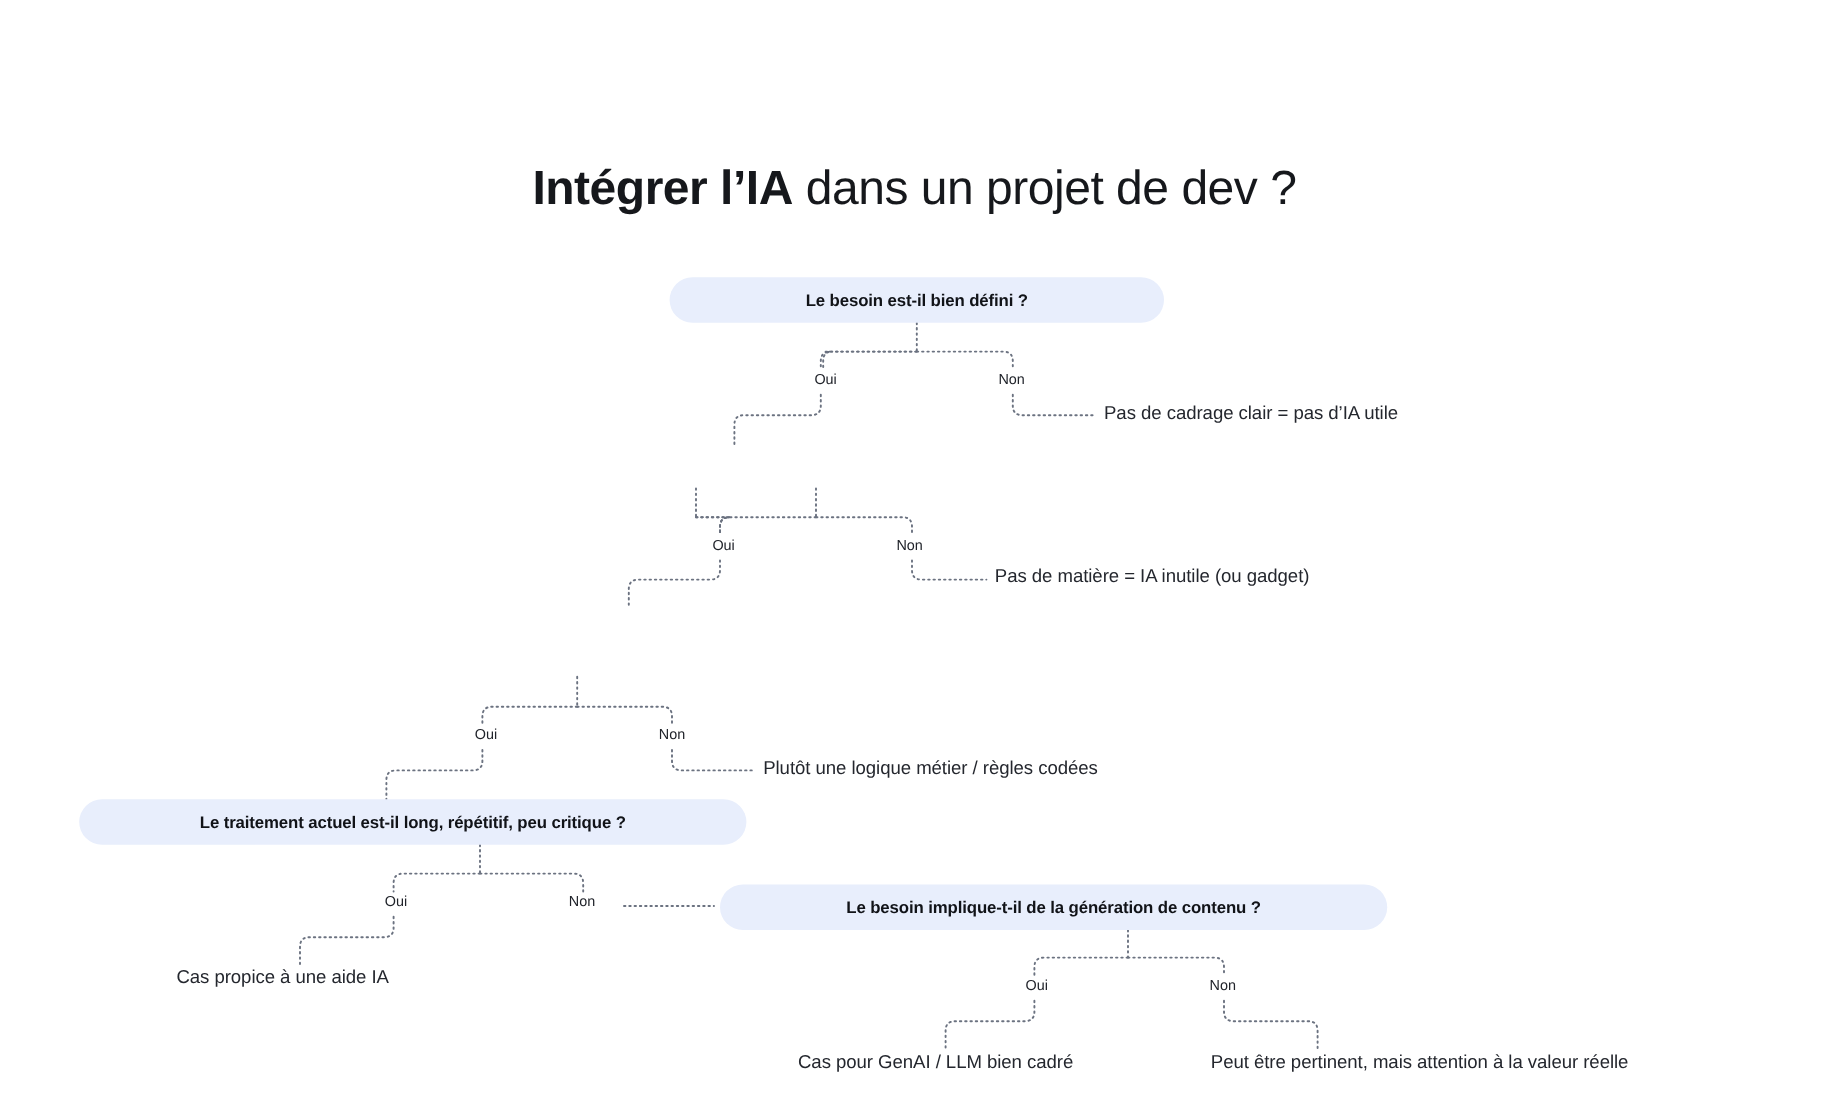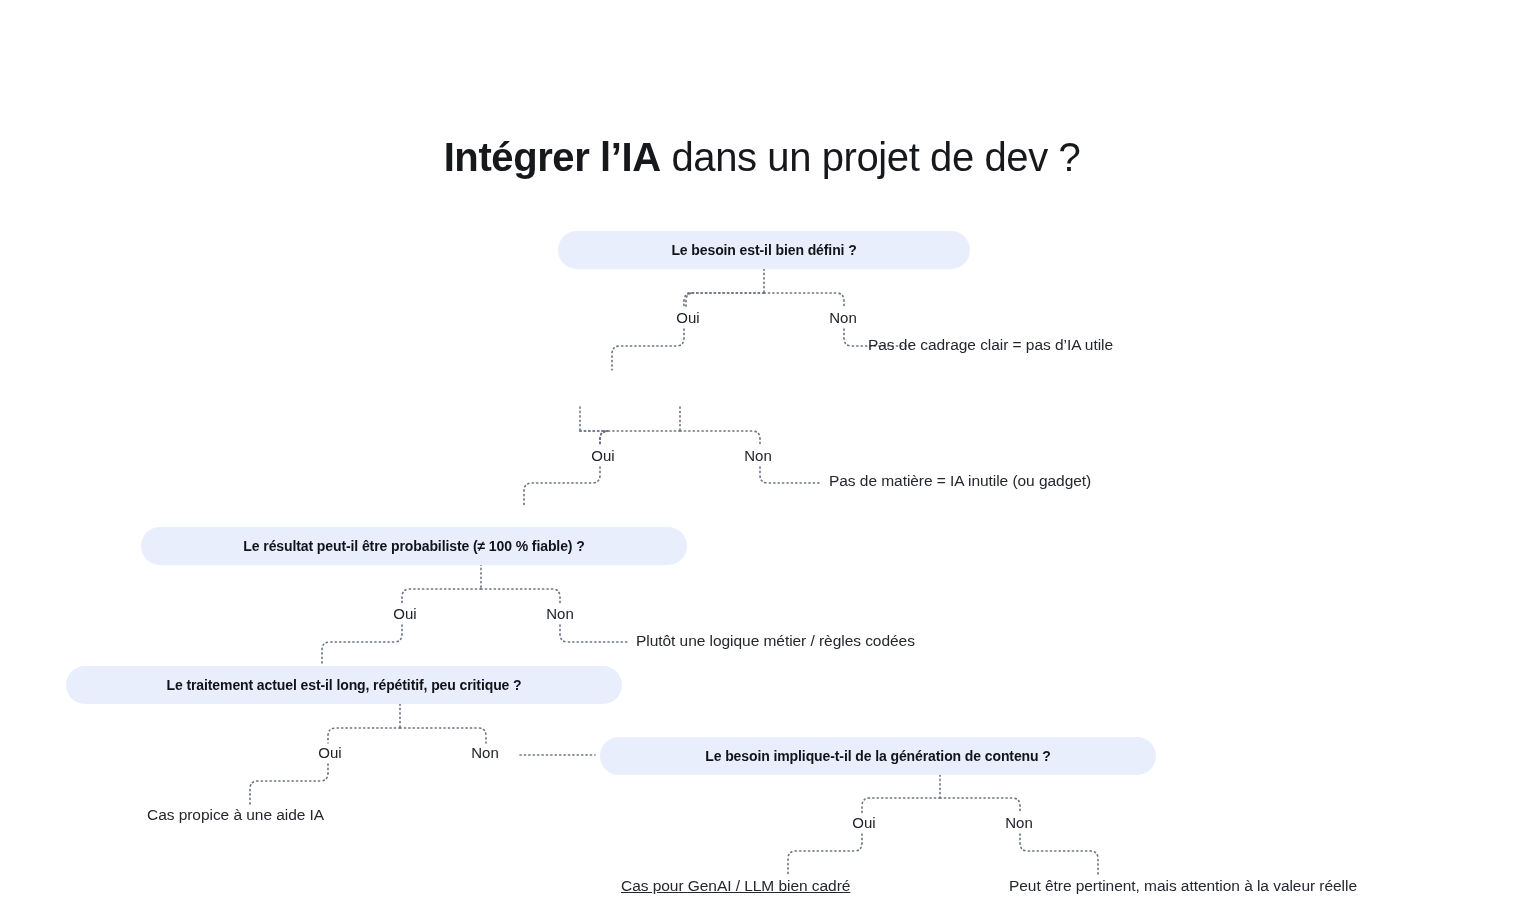--- a/index.html
+++ b/index.html
@@ -62,21 +62,21 @@
     font-size: 14px;
     font-weight: 700;
     color: #111318;
     white-space: nowrap;
     letter-spacing: -0.1px;
   }
 
   
   .branch-label {
     position: absolute;
-    font-size: 15px;
+    font-size: 12px;
     font-weight: 400;
     color: #20232a;
     white-space: nowrap;
     transform: translateX(-50%);
     letter-spacing: 0px;
   }
 
   
   .leaf {
     position: absolute;
@@ -143,23 +143,20 @@
 
       <path d="M1020,794 L1020,803 Q1020,811 1028,811 L1090,811 Q1098,811 1098,819 L1098,834"></path>
     </g>
   </svg>
 
   <div class="node" style="left:558px; top:191px; width:412px;">
     <span>Le besoin est-il bien défini ?</span>
   </div>
 
 
-  <div class="node" style="left:141px; top:487px; width:546px;">
-    <span>Le résultat peut-il être probabiliste (≠ 100 % fiable) ?</span>
-  </div>
 
   <div class="node" style="left:66px; top:626px; width:556px;">
     <span>Le traitement actuel est-il long, répétitif, peu critique ?</span>
   </div>
 
   <div class="node" style="left:600px; top:697px; width:556px;">
     <span>Le besoin implique-t-il de la génération de contenu ?</span>
   </div>
 
   <div class="branch-label" style="left:688px; top:269px;">Oui</div>
@@ -170,20 +167,20 @@
 
   <div class="branch-label" style="left:405px; top:565px;">Oui</div>
   <div class="branch-label" style="left:560px; top:565px;">Non</div>
 
   <div class="branch-label" style="left:330px; top:704px;">Oui</div>
   <div class="branch-label" style="left:485px; top:704px;">Non</div>
 
   <div class="branch-label" style="left:864px; top:774px;">Oui</div>
   <div class="branch-label" style="left:1019px; top:774px;">Non</div>
 
-  <div class="leaf" style="left:868px; top:296px;">Pas de cadrage clair = pas d’IA utile</div>
+  <div class="leaf" style="left:920px; top:296px;">Pas de cadrage clair = pas d’IA utile</div>
   <div class="leaf" style="left:829px; top:432px;">Pas de matière = IA inutile (ou gadget)</div>
   <div class="leaf" style="left:636px; top:592px;">Plutôt une logique métier / règles codées</div>
   <div class="leaf" style="left:147px; top:766px;">Cas propice à une aide IA</div>
-  <div class="leaf" style="left:621px; top:837px;text-decoration:underline;">Cas pour GenAI / LLM bien cadré</div>
+  <div class="leaf" style="left:665px; top:837px;">Cas pour GenAI / LLM bien cadré</div>
   <div class="leaf" style="left:1009px; top:837px;">Peut être pertinent, mais attention à la valeur réelle</div>
 
 </div>
 
 </body></html>

